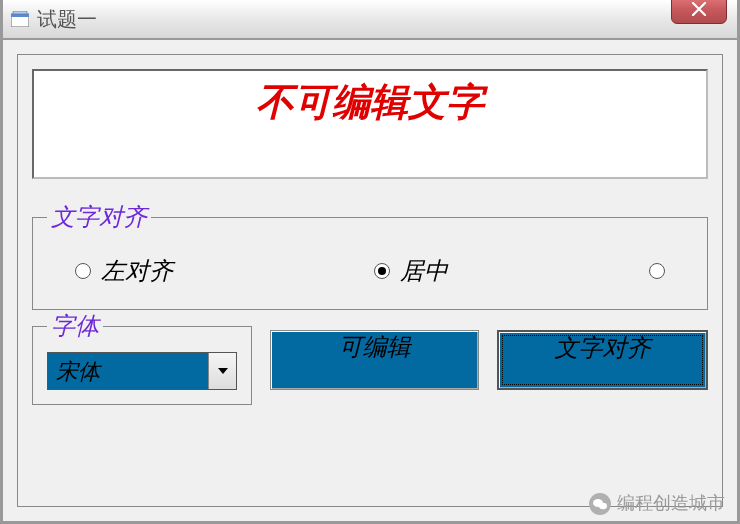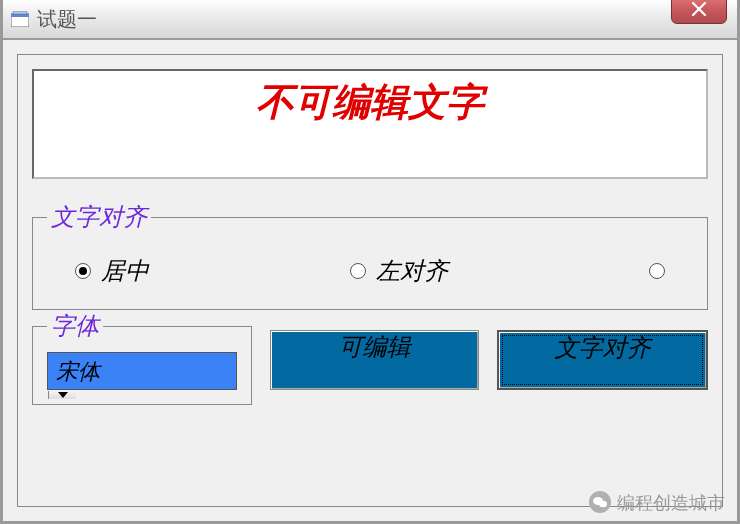--- a/index.html
+++ b/index.html
@@ -130,22 +130,21 @@
     }
     fieldset.font {
       border: 1px solid #888;
       padding: 10px 14px 14px 14px;
       width: 220px;
     }
     .combo {
       display: flex;
       height: 38px;
       border: 1px solid #555;
-      background: #3b82f6;
-      flex-direction: column;
+      background: #0369a1;
     }
     .combo-text {
       flex: 1;
       padding: 4px 8px;
       font-size: 22px;
     }
     .combo-btn {
       width: 28px;
       background: linear-gradient(to bottom, #f5f5f5, #ddd);
       border-left: 1px solid #888;
@@ -167,21 +166,21 @@
     .button.focused {
       outline: 1px dotted #000;
       outline-offset: -6px;
       border: 2px solid #555;
     }
     .watermark {
       position: absolute;
       right: 12px;
       bottom: 6px;
       display: flex;
-      align-items: flex-start;
+      align-items: flex-end;
       gap: 6px;
       font-size: 18px;
       color: #9a9a9a;
       background: rgba(255,255,255,0.0);
     }
     .wm-icon {
       width: 22px;
       height: 22px;
       border-radius: 50%;
       background: #b0b0b0;
@@ -216,26 +215,26 @@
     <div class="panel">
 
       <div class="textbox">
         <span class="textbox-content">不可编辑文字</span>
       </div>
 
       <fieldset class="align">
         <legend>文字对齐</legend>
         <div class="radio-row">
           <label class="radio-item">
+            <span class="radio"></span>
+            <span>左对齐</span>
+          </label>
+          <label class="radio-item">
             <span class="radio checked"></span>
             <span>居中</span>
-          </label>
-          <label class="radio-item">
-            <span class="radio"></span>
-            <span>左对齐</span>
           </label>
           <label class="radio-item">
             <span class="radio"></span>
           </label>
         </div>
       </fieldset>
 
       <div class="bottom-row">
         <fieldset class="font">
           <legend>字体</legend>

